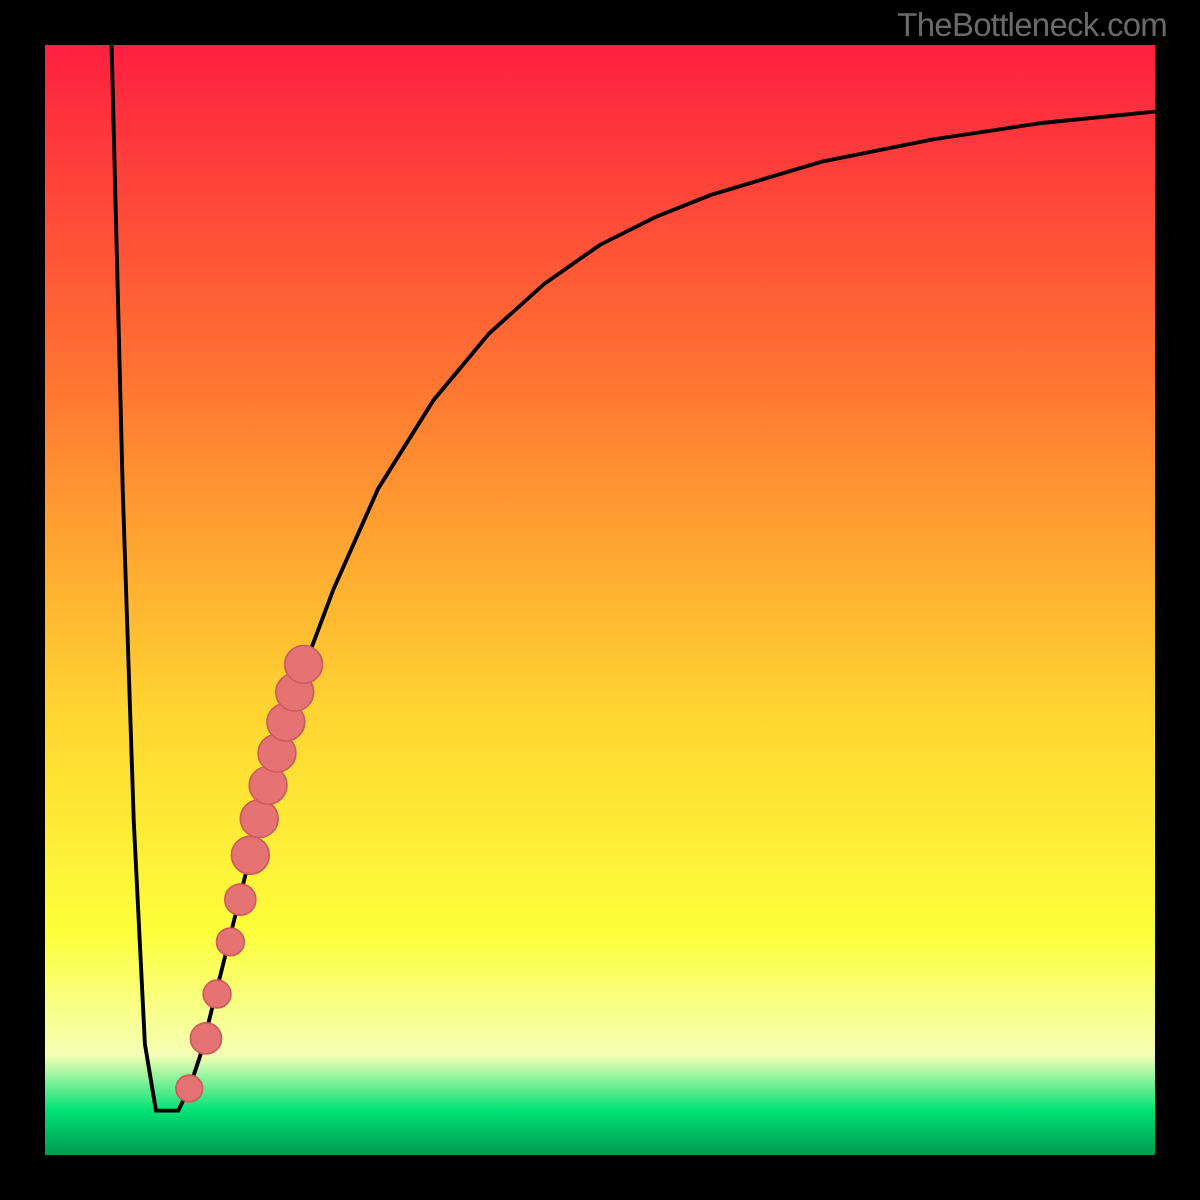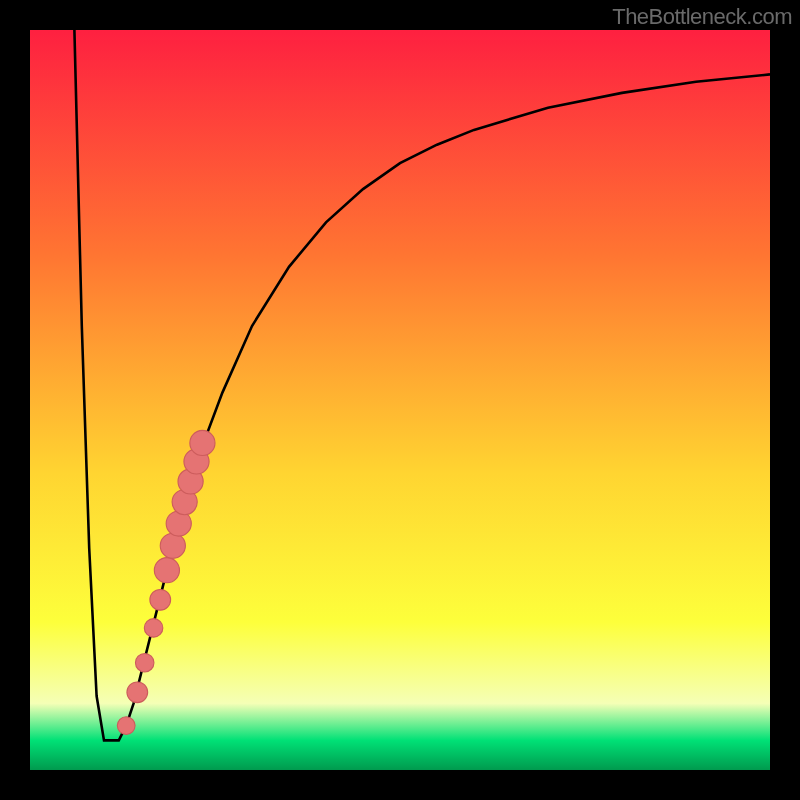--- a/index.html
+++ b/index.html
@@ -19,21 +19,21 @@
   .plot {
     position: absolute;
     left: 30px;
     top: 30px;
     width: 740px;
     height: 740px;
   }
   .watermark {
     position: absolute;
     top: 4px;
-    right: 8px;
+    right: 22px;
     color: #6a6a6a;
     font-size: 22px;
     font-weight: 400;
     letter-spacing: -0.5px;
     z-index: 5;
   }
 </style>
 </head>
 <body>
 

